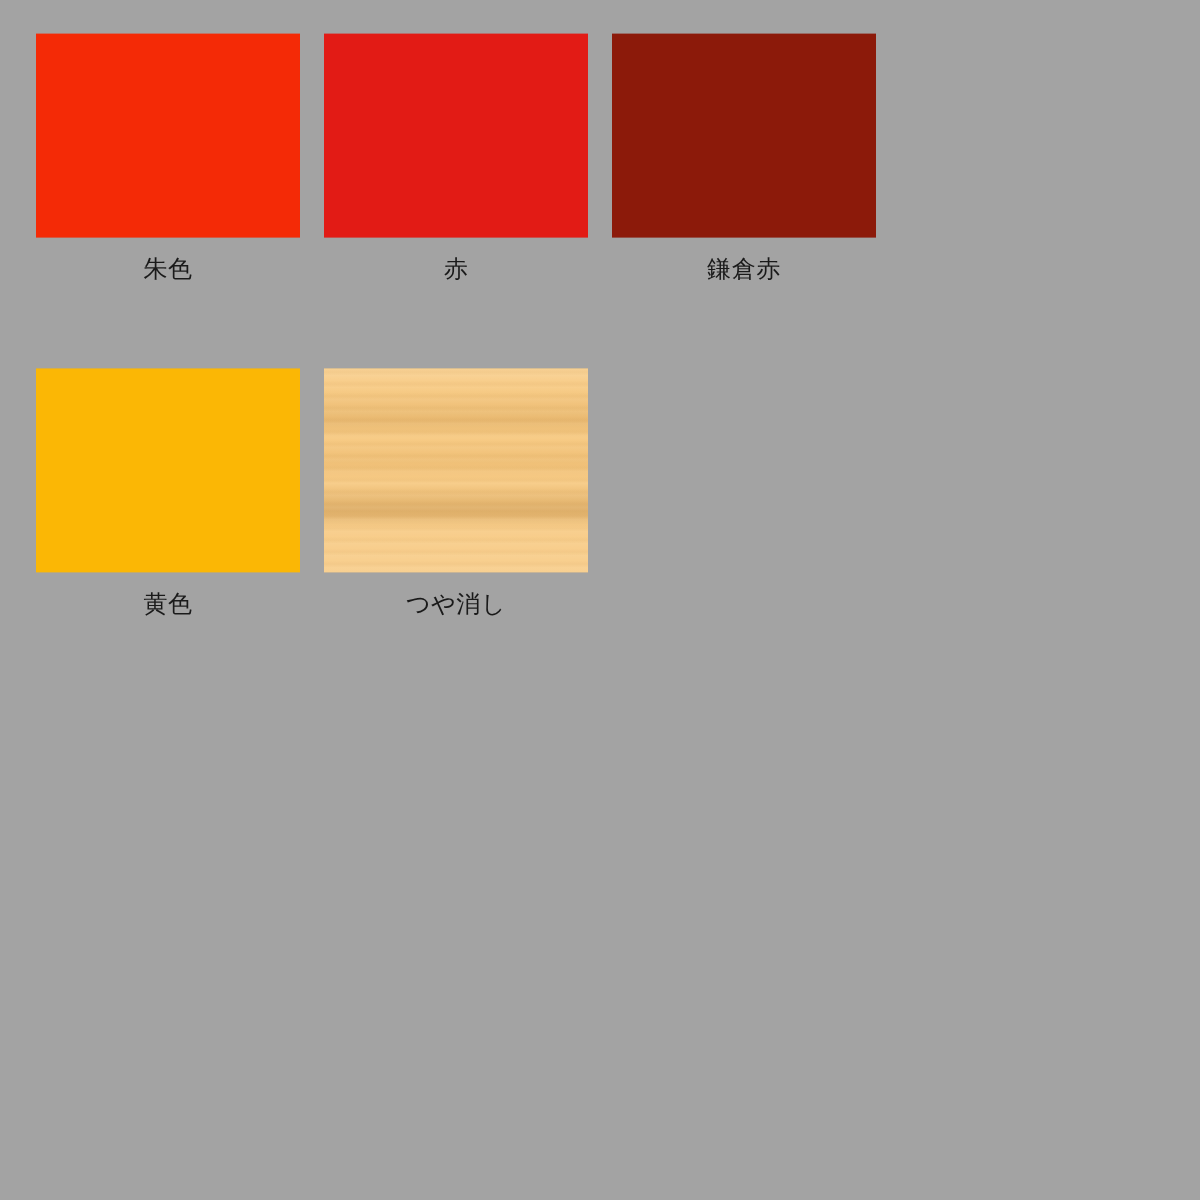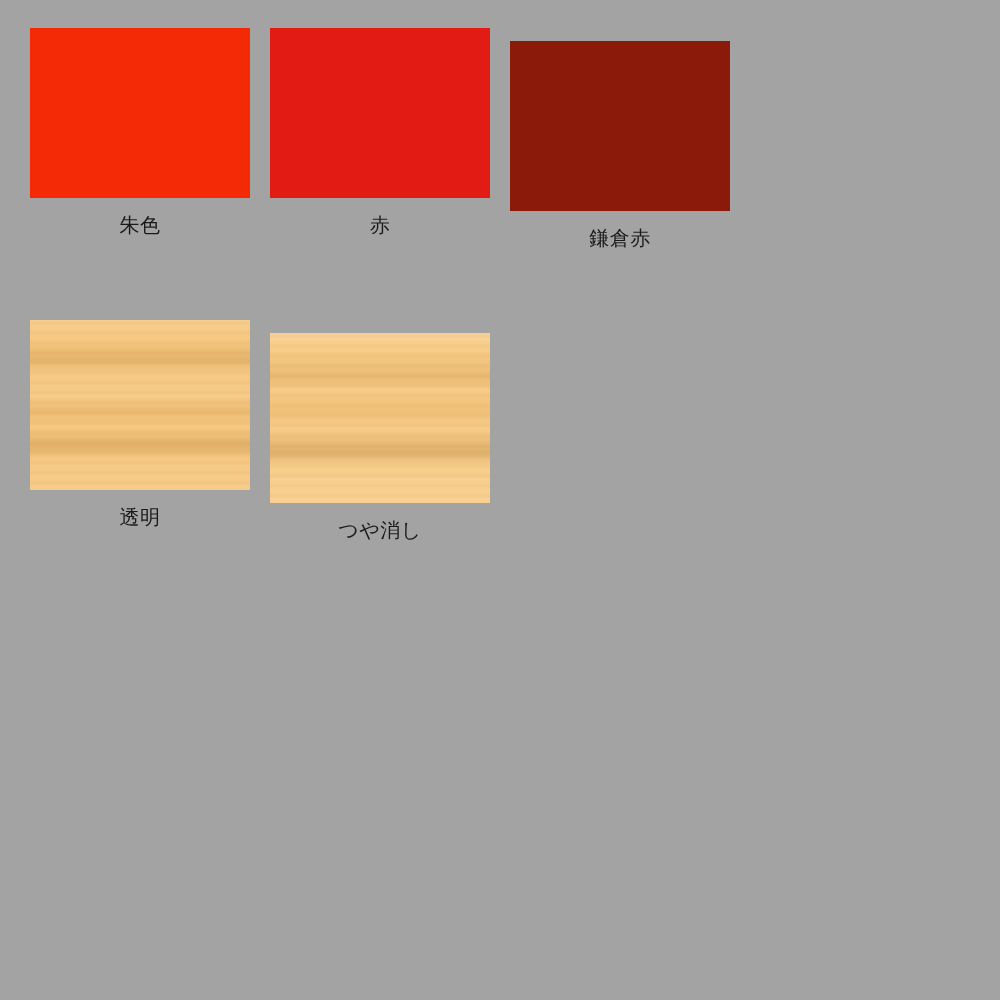--- a/index.html
+++ b/index.html
@@ -43,21 +43,20 @@
 
   .swatch-cell {
     width: 220px;
     margin-right: 20px;
     display: flex;
     flex-direction: column;
     align-items: center;
   }
   .swatch-cell:last-child {
     margin-right: 0;
-    margin-top: 13px;
   }
 
   .swatch-chip {
     width: 220px;
     height: 170px;
     display: block;
     position: relative;
     overflow: hidden;
   }
 
@@ -159,22 +158,22 @@
       </div>
       <div class="swatch-cell">
         <div class="swatch-chip" style="background-color: rgb(140, 26, 10);"></div>
         <div class="swatch-label">鎌倉赤</div>
       </div>
     </div>
 
 
     <div class="swatch-row">
       <div class="swatch-cell">
-        <div class="swatch-chip wood" style="background-color: rgb(245, 196, 120);"></div>
-        <div class="swatch-label">透明</div>
+        <div class="swatch-chip" style="background-color: rgb(251, 183, 5);"></div>
+        <div class="swatch-label">黄色</div>
       </div>
       <div class="swatch-cell">
         <div class="swatch-chip wood wood-b" style="background-color: rgb(247, 200, 126);"></div>
         <div class="swatch-label">つや消し</div>
       </div>
     </div>
 
   </div>
 </div>
 

